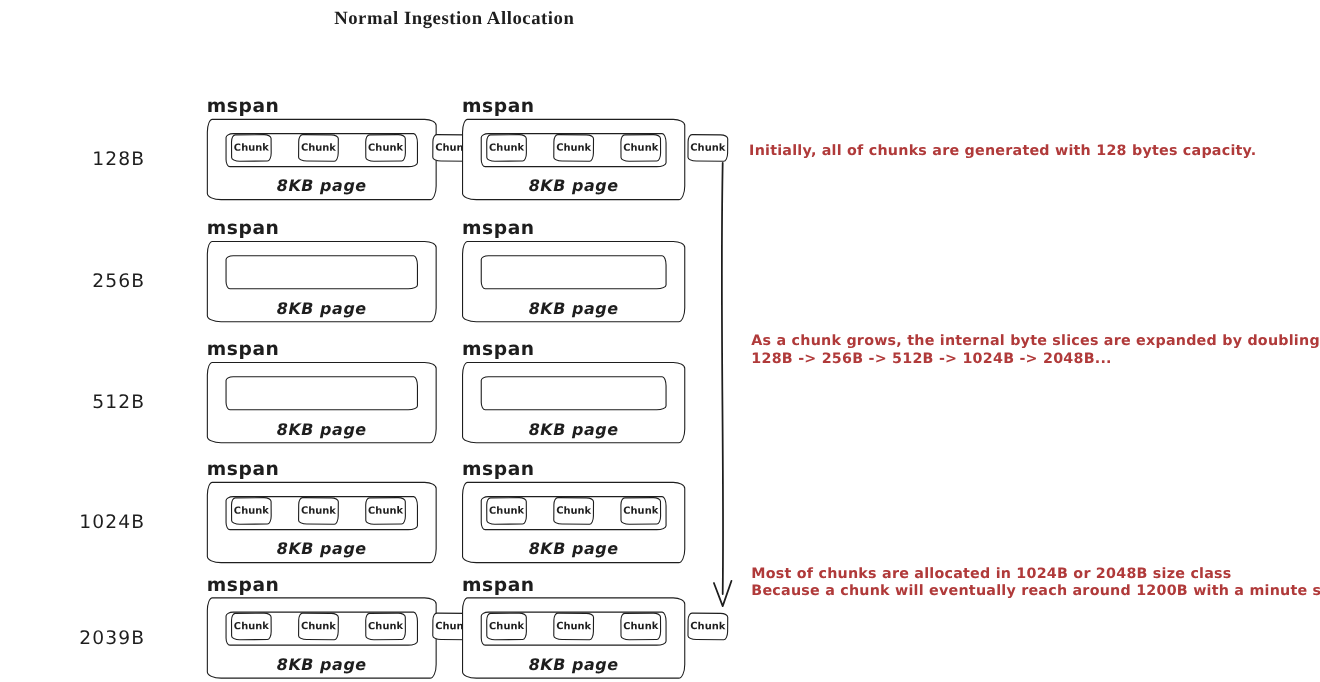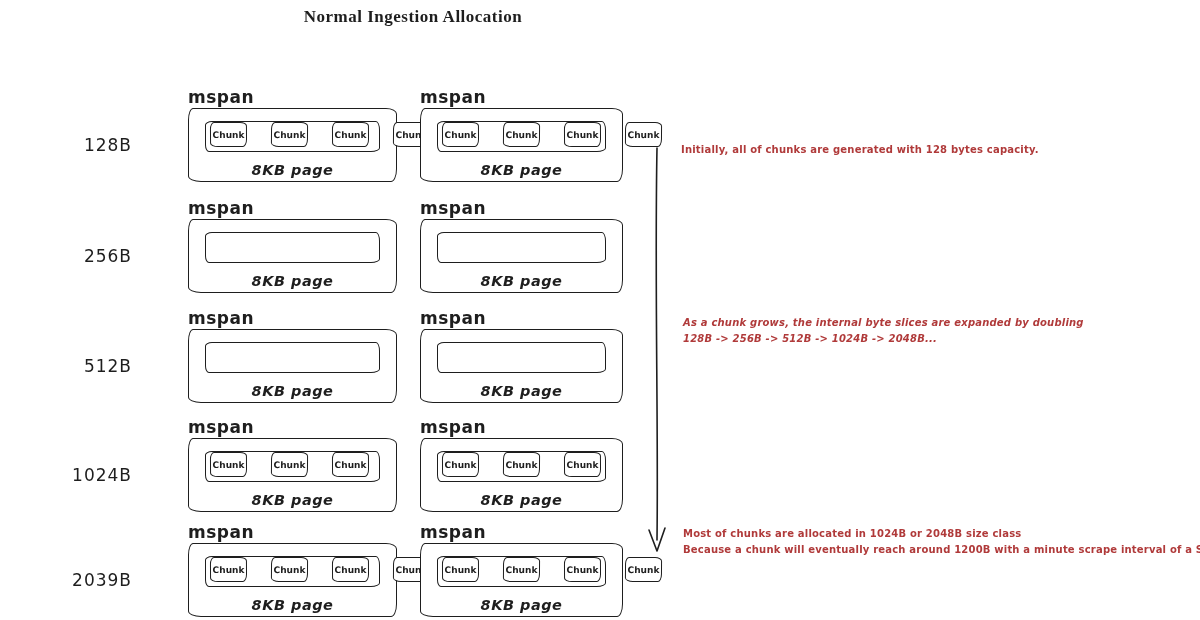--- a/index.html
+++ b/index.html
@@ -50,22 +50,22 @@
     display:flex;align-items:center;justify-content:center;
     font-size:9px;font-weight:600;background:var(--bg);
   }
   .chunk:nth-child(2n){transform:rotate(.4deg);}
   .chunk:nth-child(2n+1){transform:rotate(-.4deg);}
   .page-label{
     position:absolute;bottom:3px;left:0;width:100%;text-align:center;
     font-size:14.5px;font-weight:600;font-style:italic;letter-spacing:.5px;margin-top:16px;
   }
   .annotation{
-    position:absolute;color:var(--red);font-size:10px;line-height:15.5px;
-    font-weight:600;letter-spacing:.2px;white-space:nowrap;margin-top:12px;
+    position:absolute;color:var(--red);font-size:13px;line-height:15.5px;
+    font-weight:600;letter-spacing:.2px;white-space:nowrap;
   }
   .arrow-svg{position:absolute;left:645px;top:142px;}
 </style>
 </head>
 <body>
 
 <div class="canvas">
   <div class="title">Normal Ingestion Allocation</div>
 
   <div id="rows-layer">
@@ -186,21 +186,21 @@
 
   <svg class="arrow-svg" width="26" height="424" viewBox="0 0 26 424">
     <path d="M12 6 C 9.5 140, 13.5 280, 12 398" stroke="#1e1e1e" stroke-width="1.6" fill="none" stroke-linecap="round"></path>
     <path d="M4 388 L12 409 L20 386" stroke="#1e1e1e" stroke-width="1.6" fill="none" stroke-linecap="round" stroke-linejoin="round"></path>
   </svg>
 
   <div id="annotations-layer">
       <div class="annotation" style="left: 681px; top: 130px;">
         <div class="annotation-line">Initially, all of chunks are generated with 128 bytes capacity.</div>
       </div>
-      <div class="annotation" style="left: 683px; top: 303px; font-style: italic;">
+      <div class="annotation" style="left: 683px; top: 303px;">
         <div class="annotation-line">As a chunk grows, the internal byte slices are expanded by doubling</div>
         <div class="annotation-line">128B -&gt; 256B -&gt; 512B -&gt; 1024B -&gt; 2048B...</div>
       </div>
       <div class="annotation" style="left: 683px; top: 514px;">
         <div class="annotation-line">Most of chunks are allocated in 1024B or 2048B size class</div>
         <div class="annotation-line">Because a chunk will eventually reach around 1200B with a minute scrape interval of a Serie</div>
       </div>
     </div>
 </div>
 

